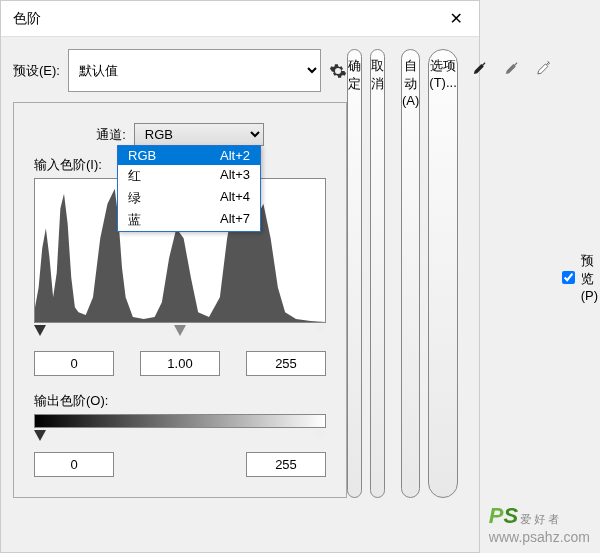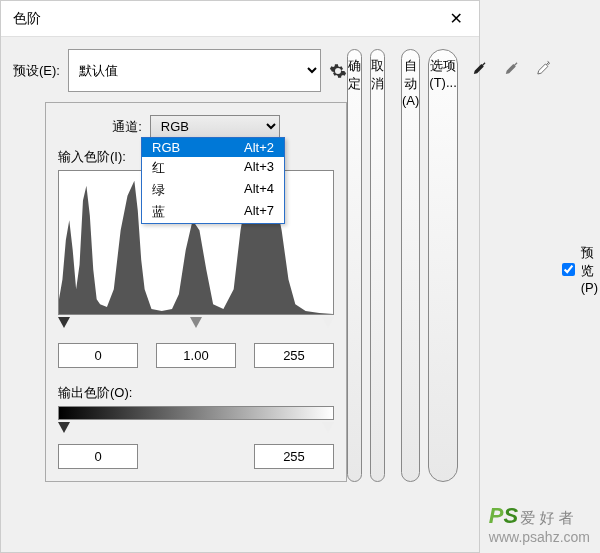--- a/index.html
+++ b/index.html
@@ -7,21 +7,21 @@
 .dialog { width: 480px; height: 553px; background: #f0f0f0; border: 1px solid #ccc; }
 .titlebar { display: flex; justify-content: space-between; align-items: center; padding: 8px 12px; background: #fff; border-bottom: 1px solid #e0e0e0; }
 .title { font-size: 14px; }
 .close { font-size: 16px; cursor: pointer; padding: 0 4px; font-family: Arial; }
 .content { display: flex; padding: 12px; }
 .left { flex: 1; }
 .right { width: 120px; display: flex; flex-direction: row; gap: 8px; }
 .row { display: flex; align-items: center; gap: 8px; margin-bottom: 10px; }
 .preset-select { flex: 1; padding: 12px 6px; background: #fff; border: 1px solid #999; font-family: inherit; font-size: 13px; }
 .gear { width: 18px; height: 18px; }
-.panel { border: 1px solid #aaa; padding: 12px; background: #f0f0f0; position: relative; margin-left: 32px; }
+.panel { border: 1px solid #aaa; padding: 20px; background: #f0f0f0; position: relative; }
 .channel-row { display: flex; align-items: center; justify-content: center; gap: 8px; margin-bottom: 10px; position: relative; }
 .channel-select { width: 130px; padding: 2px 6px; background: linear-gradient(#eee,#ddd); border: 1px solid #888; font-family: inherit; font-size: 13px; }
 .section-label { margin-bottom: 4px; }
 .histogram { width: 100%; height: 145px; border: 1px solid #888; background: #fff; position: relative; }
 .histogram svg { width: 100%; height: 100%; display: block; }
 .slider-track { height: 18px; position: relative; margin-top: 2px; }
 .tri { position: absolute; top: 0; width: 0; height: 0; border-left: 6px solid transparent; border-right: 6px solid transparent; border-top: 11px solid #555; }
 .tri.black { border-top-color: #333; left: 0; }
 .tri.gray { border-top-color: #888; left: 50%; transform: translateX(-50%); }
 .inputs-row { display: flex; justify-content: space-between; margin-top: 8px; gap: 10px; }
@@ -33,21 +33,21 @@
 .eyedroppers { display: flex; gap: 8px; margin-top: 8px; }
 .eyedrop { width: 24px; height: 24px; display: flex; align-items: center; justify-content: center; cursor: pointer; }
 .preview-row { display: flex; align-items: center; gap: 6px; margin-top: 8px; }
 .dropdown { position: absolute; top: 22px; left: 83px; width: 144px; background: #fff; border: 1px solid #2a6fc9; z-index: 10; box-shadow: 2px 2px 4px rgba(0,0,0,0.2); }
 .dropdown-item { display: flex; justify-content: space-between; padding: 2px 10px; cursor: pointer; }
 .dropdown-item.selected { background: #0078d7; color: #fff; }
 .watermark { position: absolute; bottom: 8px; right: 10px; font-size: 11px; color: #5b9b3a; }
 .watermark .ps { font-size: 22px; font-weight: bold; font-style: italic; }
 .watermark .ps1 { color: #6db33f; }
 .watermark .ps2 { color: #3d8a1f; }
-.watermark .sub { color: #888; font-size: 15px; margin-left: 2px; }
+.watermark .sub { color: #888; font-size: 11px; margin-left: 2px; }
 </style>
 </head>
 <body>
 
 <div class="dialog">
   <div class="titlebar">
     <span class="title">色阶</span>
     <span class="close">✕</span>
   </div>
   <div class="content">

